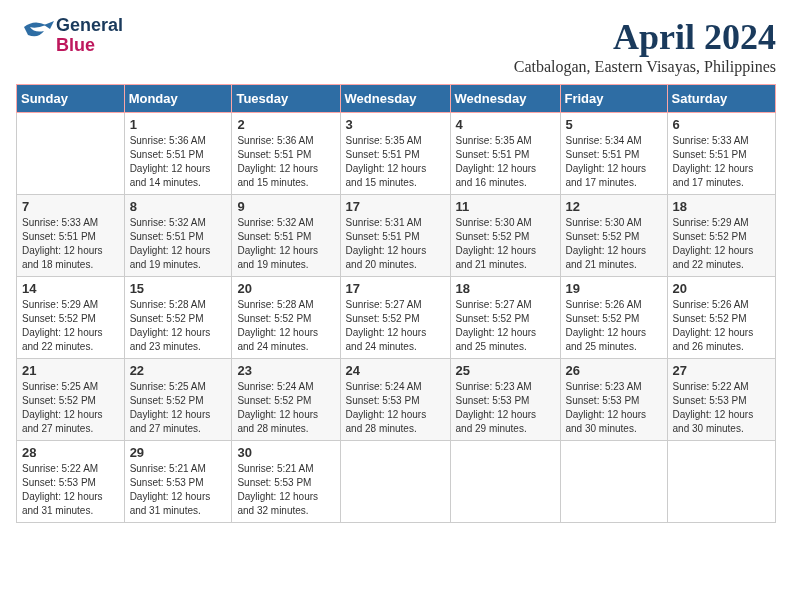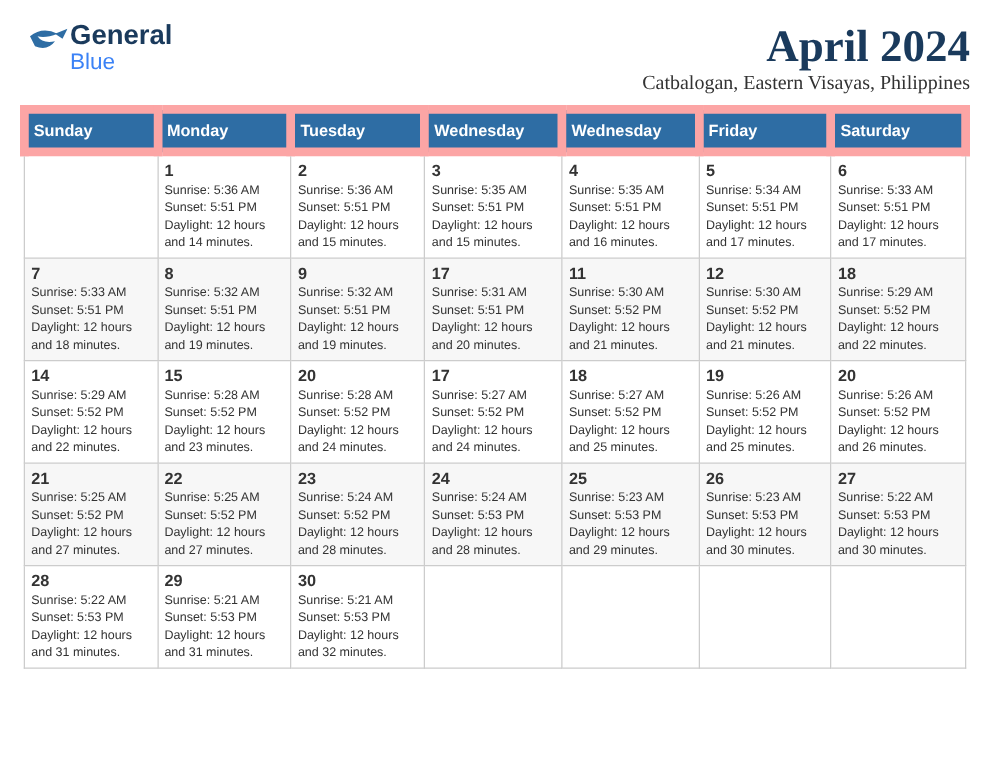--- a/index.html
+++ b/index.html
@@ -40,21 +40,21 @@
       border-collapse: collapse;
       border: 1px solid #ccc;
     }
     .calendar-table th {
       background-color: #2e6da4;
       color: #fff;
       font-size: 13px;
       font-weight: bold;
       padding: 6px 4px;
       text-align: left;
-      border: 7px solid #fca5a5;
+      border: 1px solid #fca5a5;
     }
     .calendar-table td {
       vertical-align: top;
       padding: 4px 5px;
       border: 1px solid #ccc;
       width: 113px;
       min-height: 80px;
       background: #fff;
       font-size: 10.5px;
       color: #333;
@@ -86,22 +86,22 @@
       <div style="position:relative; width:38px; height:38px;">
         
         <svg width="38" height="38" viewBox="0 0 38 38">
           <rect x="0" y="0" width="38" height="38" fill="white"></rect>
 
           <path d="M8 10 Q18 2 30 8 Q20 12 14 10 Q18 16 28 14 Q22 22 12 18 Q10 14 8 10Z" fill="#2e6da4"></path>
           <path d="M28 8 L38 4 L34 12 Z" fill="#2e6da4"></path>
         </svg>
       </div>
       <div>
-        <div style="font-size:22px; font-weight:bold; color:#1a3a5c; line-height:1.1;">General</div>
-        <div style="font-size:18px; font-weight:normal; color:#3b82f6; line-height:1.1;">Blue</div>
+        <div style="font-size:18px; font-weight:bold; color:#1a3a5c; line-height:1.1;">General</div>
+        <div style="font-size:18px; font-weight:bold; color:#be185d; line-height:1.1;">Blue</div>
       </div>
     </div>
   </div>
   <div class="title-block">
     <div class="month-title">April 2024</div>
     <div class="location-title">Catbalogan, Eastern Visayas, Philippines</div>
   </div>
 </div>
 
 <table class="calendar-table">

